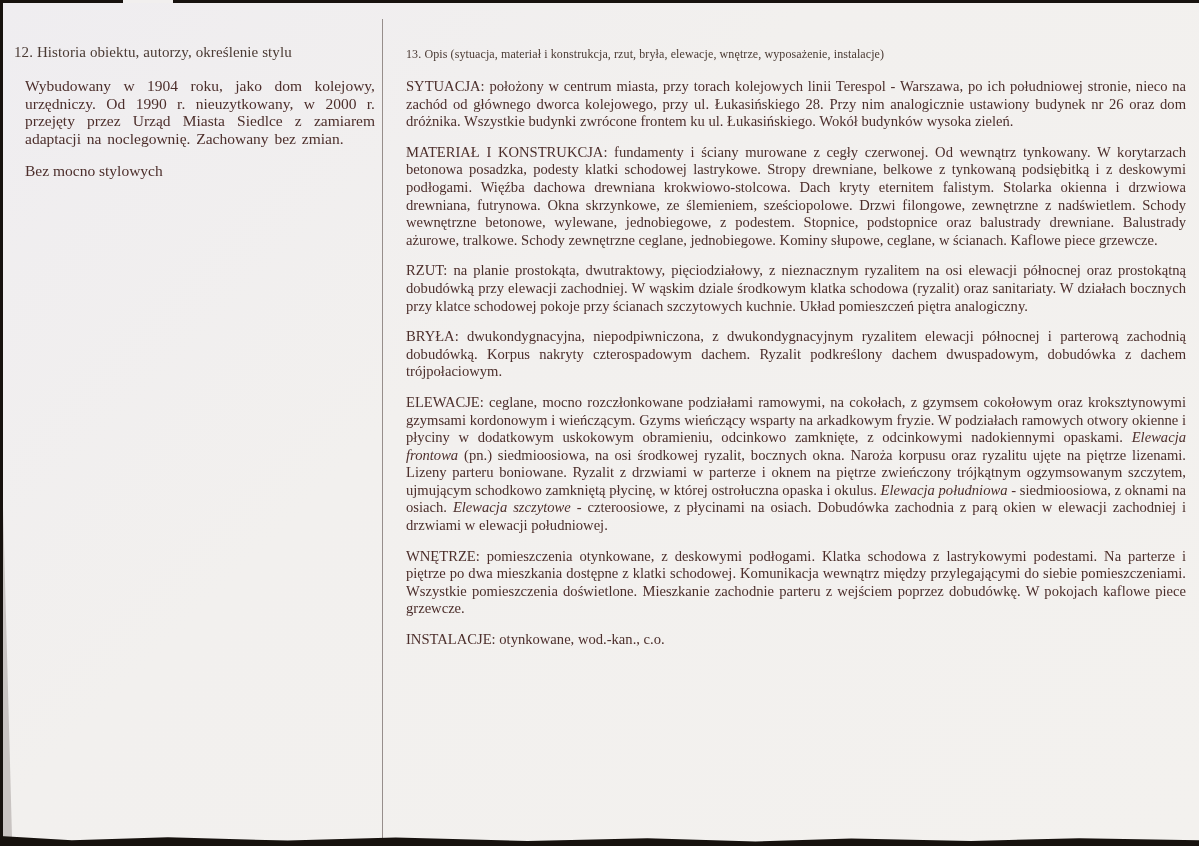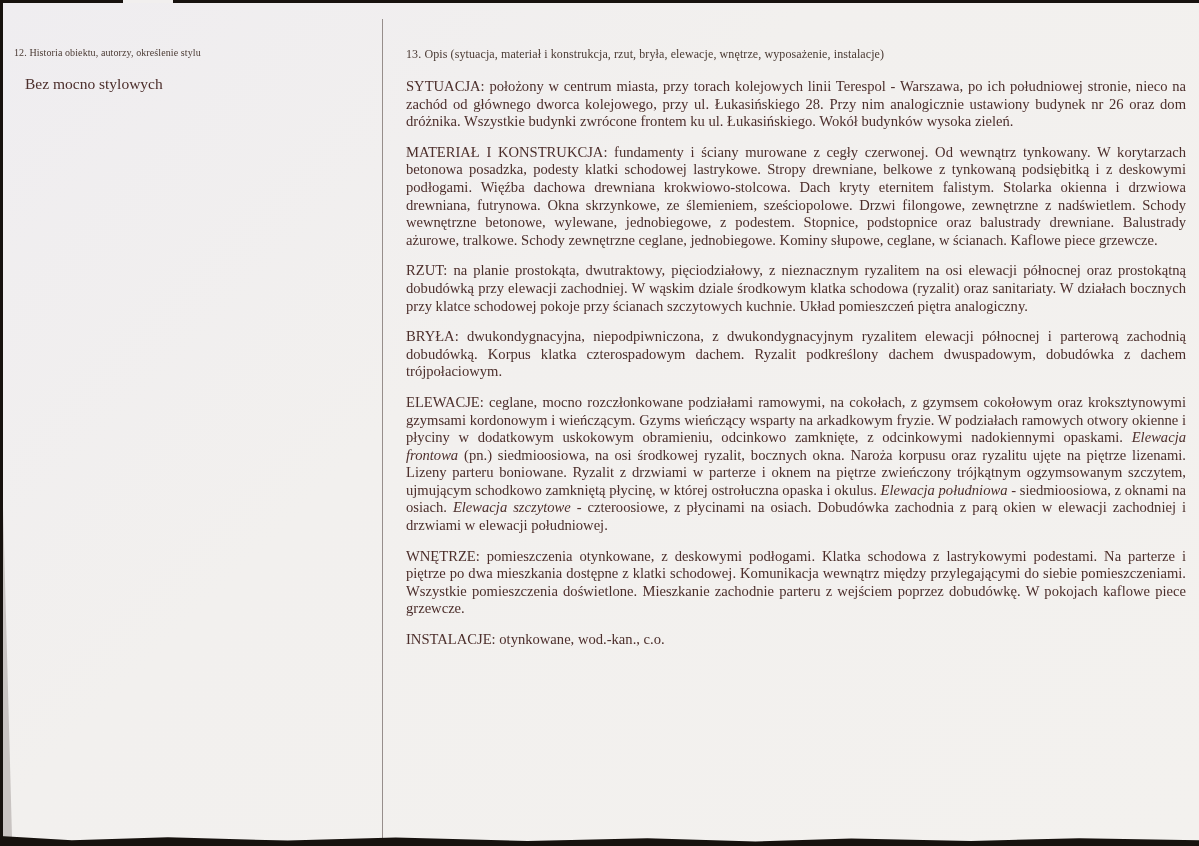--- a/index.html
+++ b/index.html
@@ -48,21 +48,21 @@
   
   .col-left {
     position: absolute; left: 14px; top: 45px; width: 362px;
     color: #4c2e2b;
   }
   .col-right {
     position: absolute; left: 406px; top: 47px; width: 780px;
     color: #4c2e2b;
   }
   .field-header {
-    font-size: 10px;
+    font-size: 15px;
     line-height: 15px;
     color: #4a3a33;
     letter-spacing: 0.1px;
   }
   .history-text {
     margin: 17px 0 0 11px;
     width: 350px;
     font-size: 15.5px;
     line-height: 17.6px;
     text-align: justify;
@@ -90,40 +90,41 @@
 </style>
 </head>
 <body>
 
 <div class="scan">
 
   <div class="divider"></div>
 
   <div class="col-left">
     <div class="field-header">12. Historia obiektu, autorzy, określenie stylu</div>
+    <p class="history-text">Wybudowany w 1904 roku, jako dom kolejowy, urzędniczy. Od 1990 r. nieuzytkowany, w 2000 r. przejęty przez Urząd Miasta Siedlce z zamiarem adaptacji na noclegownię. Zachowany bez zmian.</p>
     <p class="style-text">Bez mocno stylowych</p>
   </div>
 
   <div class="col-right">
     <div class="field-header">13. Opis (sytuacja, materiał i konstrukcja, rzut, bryła, elewacje, wnętrze, wyposażenie, instalacje)</div>
 
     <p class="section">
       <span class="label">SYTUACJA:</span><span><span> położony w centrum miasta, przy torach kolejowych linii Terespol - Warszawa, po ich południowej stronie, nieco na zachód od głównego dworca kolejowego, przy ul. Łukasińskiego 28. Przy nim analogicznie ustawiony budynek nr 26 oraz dom dróżnika. Wszystkie budynki zwrócone frontem ku ul. Łukasińskiego. Wokół budynków wysoka zieleń.</span></span>
     </p>
 
     <p class="section">
       <span class="label">MATERIAŁ I KONSTRUKCJA:</span><span><span> fundamenty i ściany murowane z cegły czerwonej. Od wewnątrz tynkowany. W korytarzach betonowa posadzka, podesty klatki schodowej lastrykowe. Stropy drewniane, belkowe z tynkowaną podsiębitką i z deskowymi podłogami. Więźba dachowa drewniana krokwiowo-stolcowa. Dach kryty eternitem falistym. Stolarka okienna i drzwiowa drewniana, futrynowa. Okna skrzynkowe, ze ślemieniem, sześciopolowe. Drzwi filongowe, zewnętrzne z nadświetlem. Schody wewnętrzne betonowe, wylewane, jednobiegowe, z podestem. Stopnice, podstopnice oraz balustrady drewniane. Balustrady ażurowe, tralkowe. Schody zewnętrzne ceglane, jednobiegowe. Kominy słupowe, ceglane, w ścianach. Kaflowe piece grzewcze.</span></span>
     </p>
 
     <p class="section">
       <span class="label">RZUT:</span><span><span> na planie prostokąta, dwutraktowy, pięciodziałowy, z nieznacznym ryzalitem na osi elewacji północnej oraz prostokątną dobudówką przy elewacji zachodniej. W wąskim dziale środkowym klatka schodowa (ryzalit) oraz sanitariaty. W działach bocznych przy klatce schodowej pokoje przy ścianach szczytowych kuchnie. Układ pomieszczeń piętra analogiczny.</span></span>
     </p>
 
     <p class="section">
-      <span class="label">BRYŁA:</span><span><span> dwukondygnacyjna, niepodpiwniczona, z dwukondygnacyjnym ryzalitem elewacji północnej i parterową zachodnią dobudówką. Korpus klatka czterospadowym dachem. Ryzalit podkreślony dachem dwuspadowym, dobudówka z dachem trójpołaciowym.</span></span>
+      <span class="label">BRYŁA:</span><span><span> dwukondygnacyjna, niepodpiwniczona, z dwukondygnacyjnym ryzalitem elewacji północnej i parterową zachodnią dobudówką. Korpus nakryty czterospadowym dachem. Ryzalit podkreślony dachem dwuspadowym, dobudówka z dachem trójpołaciowym.</span></span>
     </p>
 
     <p class="section">
       <span class="label">ELEWACJE:</span><span><span> ceglane, mocno rozczłonkowane podziałami ramowymi, na cokołach, z gzymsem cokołowym oraz kroksztynowymi gzymsami kordonowym i wieńczącym. Gzyms wieńczący wsparty na arkadkowym fryzie. W podziałach ramowych otwory okienne i płyciny w dodatkowym uskokowym obramieniu, odcinkowo zamknięte, z odcinkowymi nadokiennymi opaskami. </span><span class="italic">Elewacja frontowa</span><span> (pn.) siedmioosiowa, na osi środkowej ryzalit, bocznych okna. Naroża korpusu oraz ryzalitu ujęte na piętrze lizenami. Lizeny parteru boniowane. Ryzalit z drzwiami w parterze i oknem na piętrze zwieńczony trójkątnym ogzymsowanym szczytem, ujmującym schodkowo zamkniętą płycinę, w której ostrołuczna opaska i okulus. </span><span class="italic">Elewacja południowa</span><span> - siedmioosiowa, z oknami na osiach. </span><span class="italic">Elewacja szczytowe</span><span> - czteroosiowe, z płycinami na osiach. Dobudówka zachodnia z parą okien w elewacji zachodniej i drzwiami w elewacji południowej.</span></span>
     </p>
 
     <p class="section">
       <span class="label">WNĘTRZE:</span><span><span> pomieszczenia otynkowane, z deskowymi podłogami. Klatka schodowa z lastrykowymi podestami. Na parterze i piętrze po dwa mieszkania dostępne z klatki schodowej. Komunikacja wewnątrz między przylegającymi do siebie pomieszczeniami. Wszystkie pomieszczenia doświetlone. Mieszkanie zachodnie parteru z wejściem poprzez dobudówkę. W pokojach kaflowe piece grzewcze.</span></span>
     </p>
 

